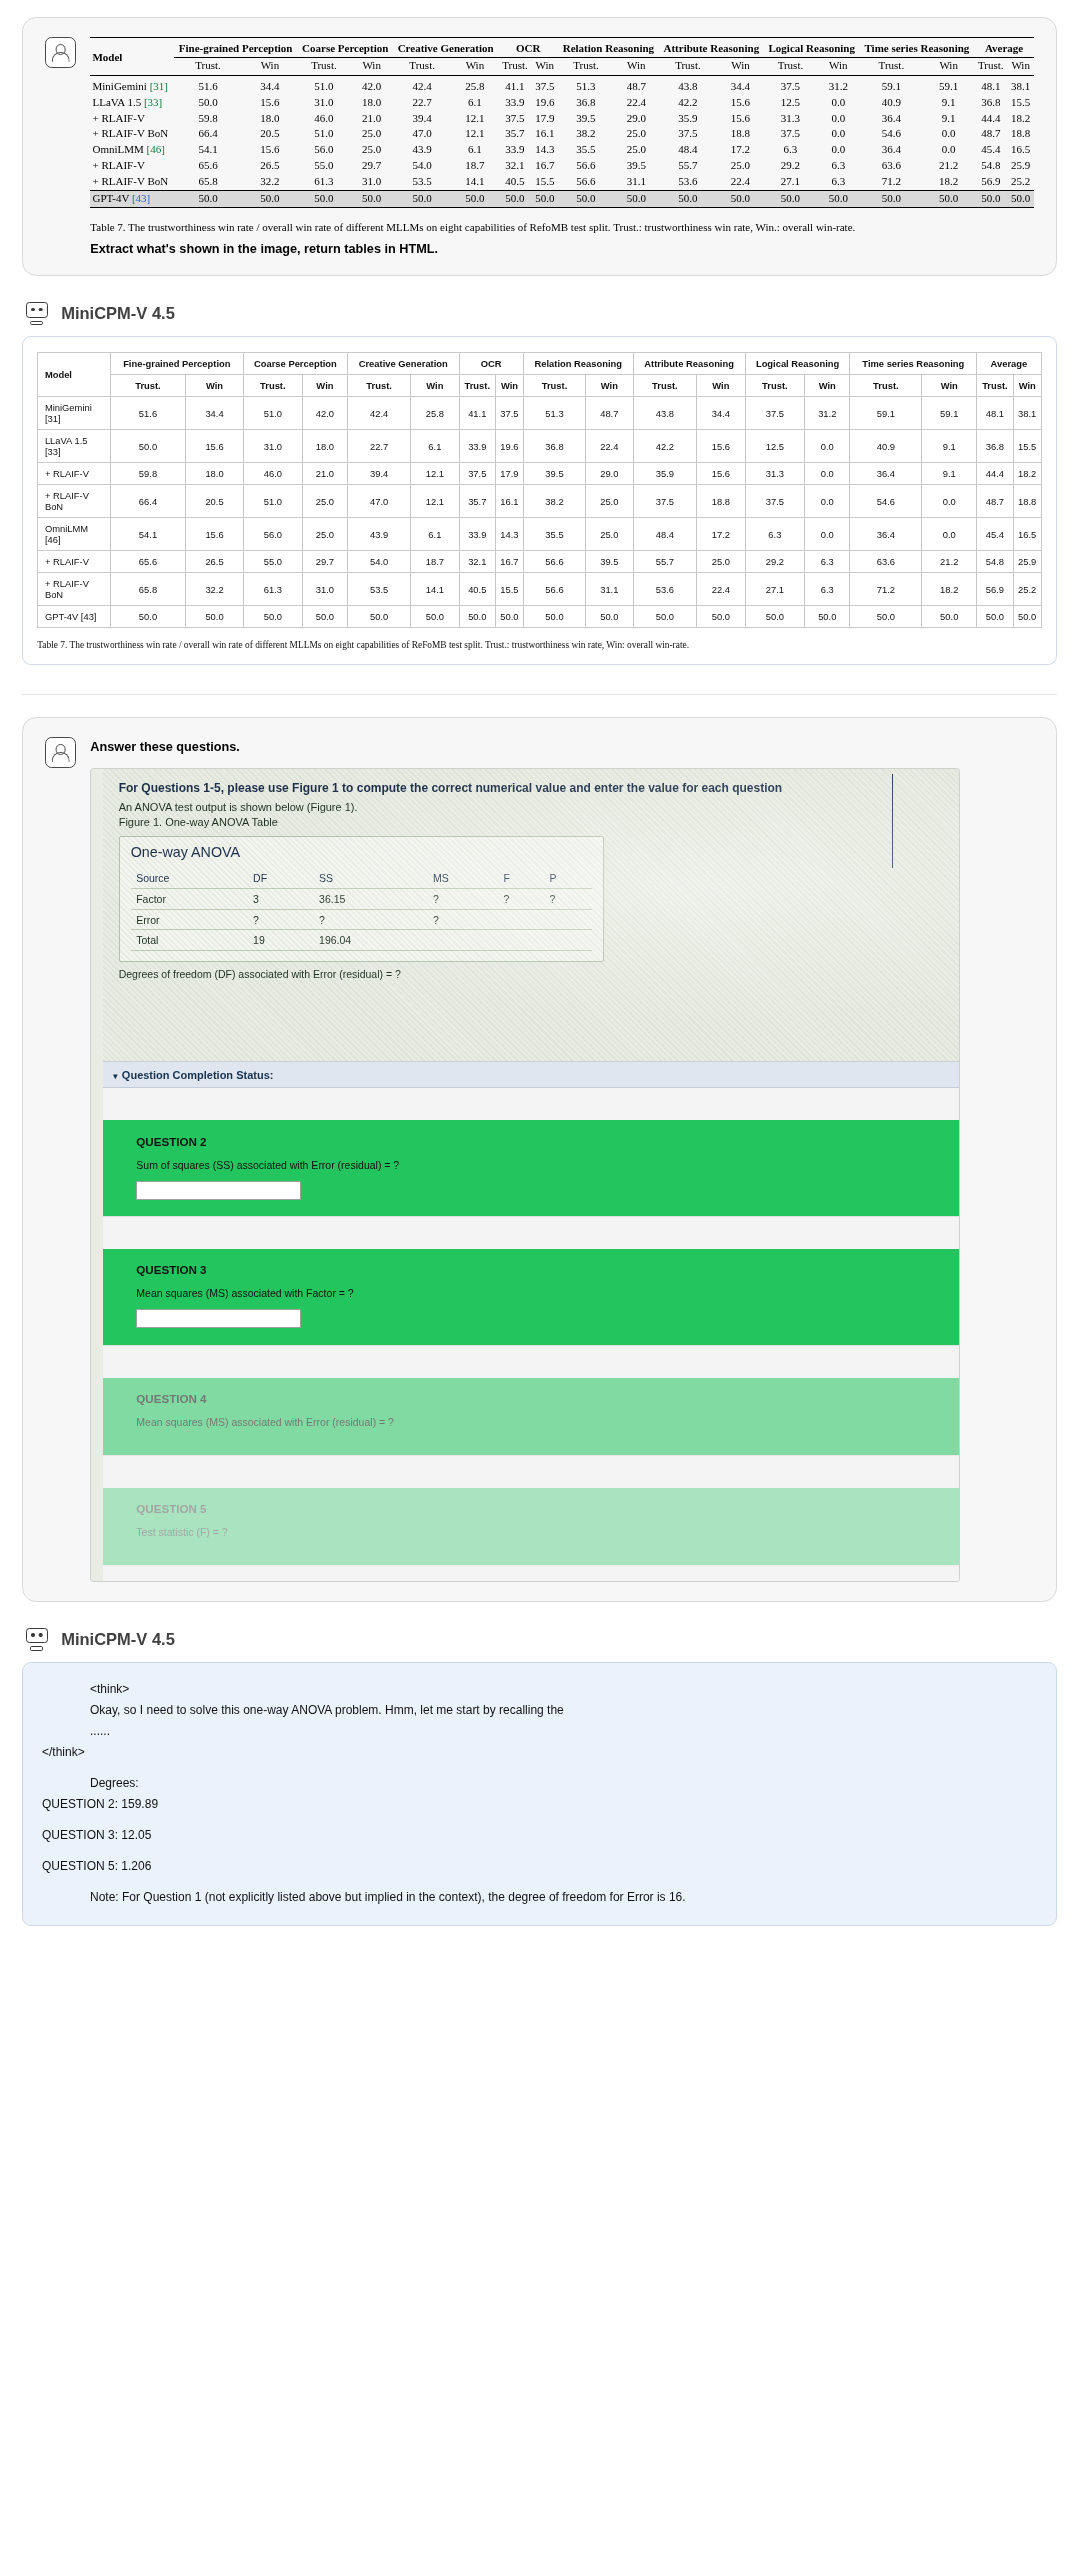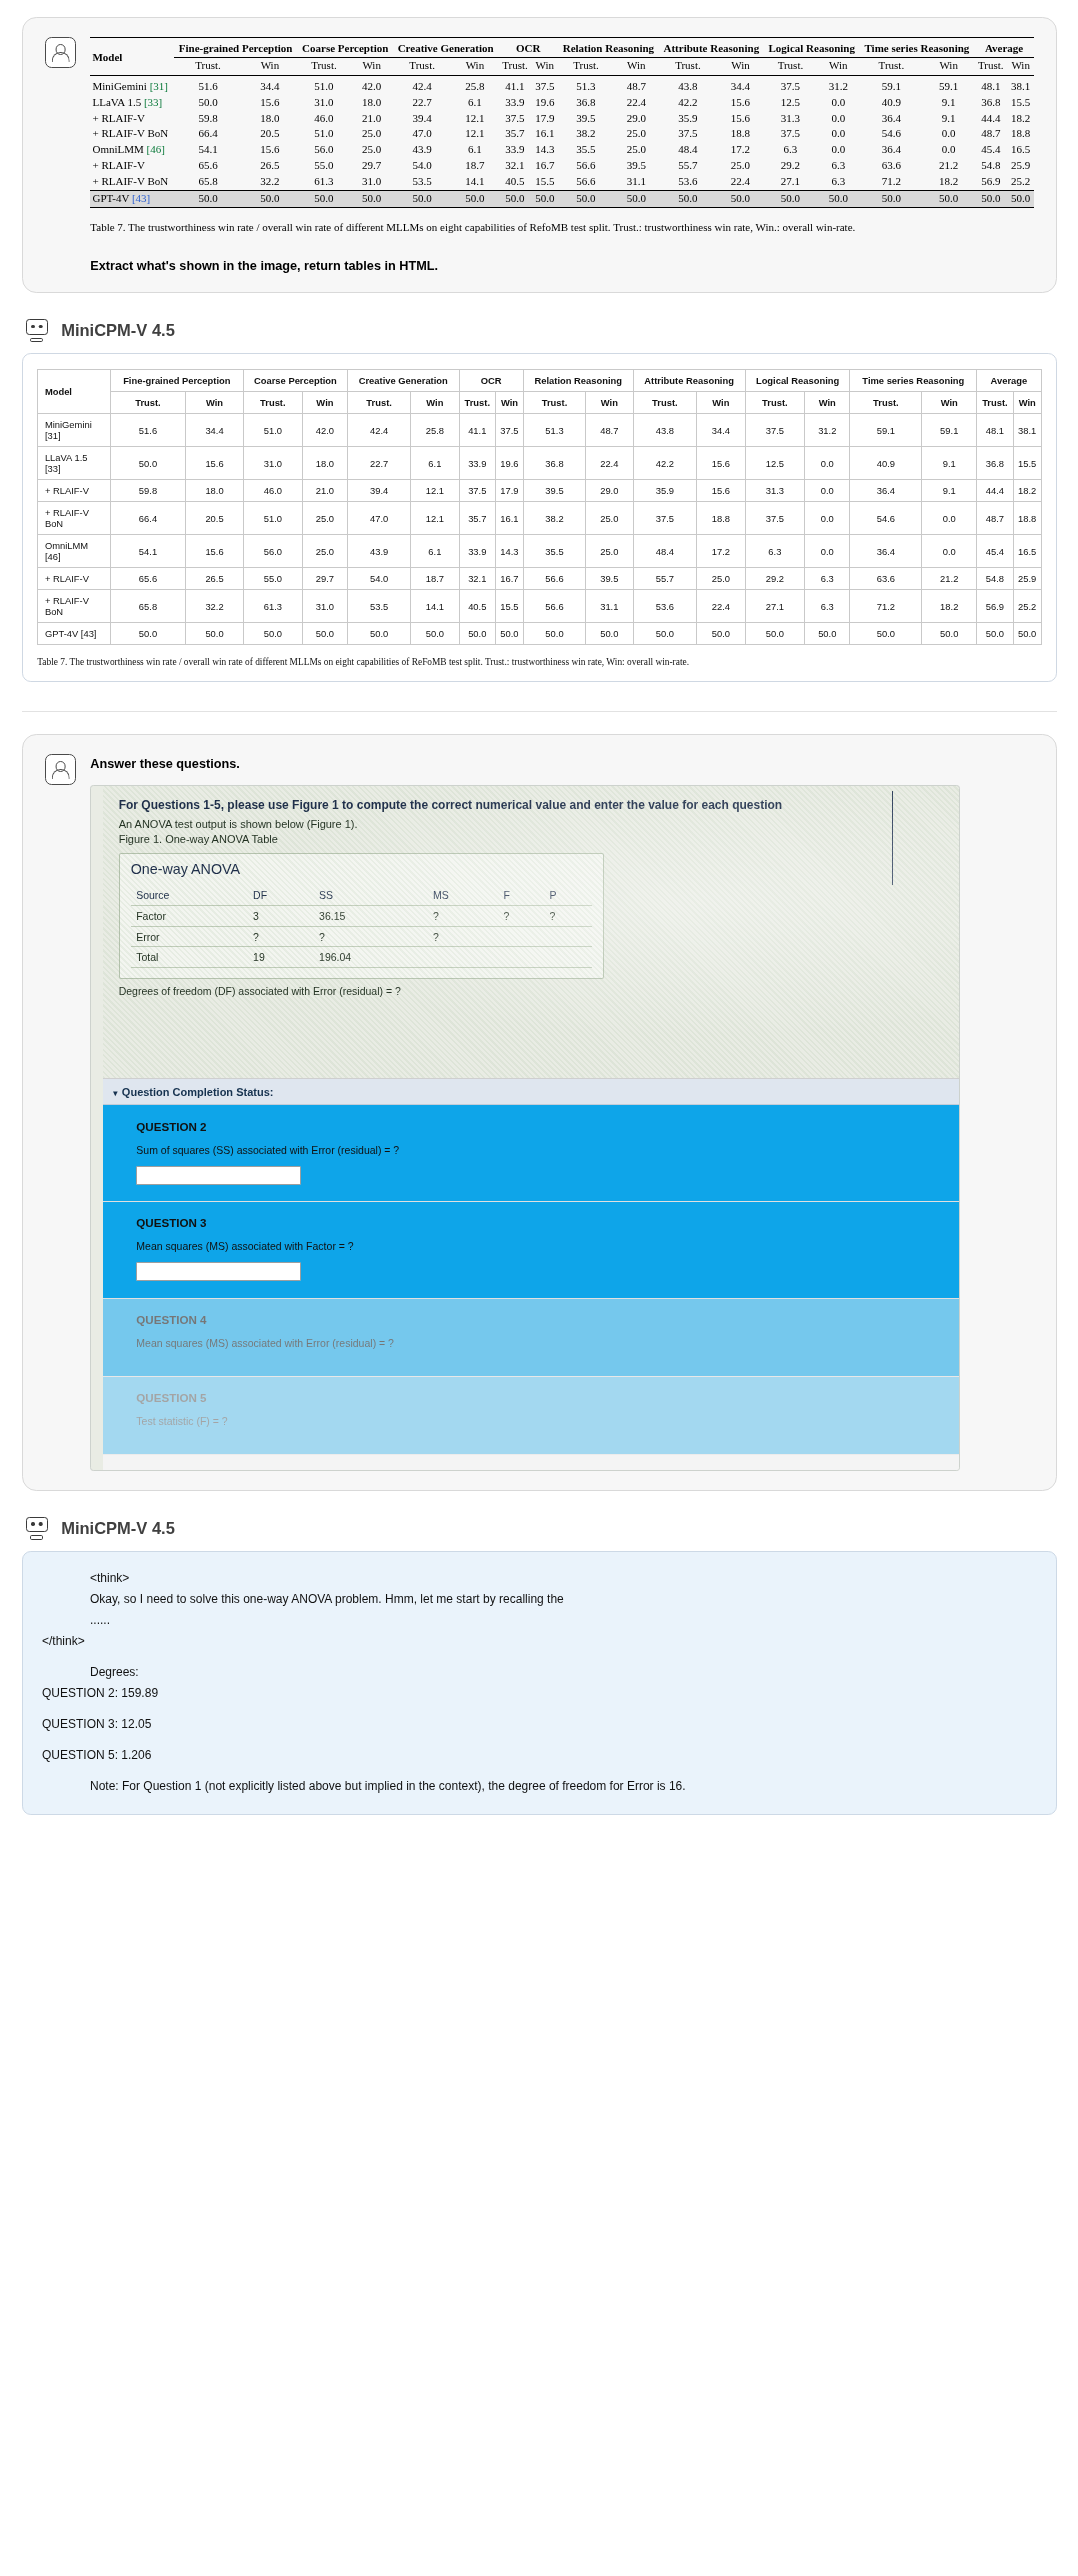--- a/index.html
+++ b/index.html
@@ -84,21 +84,21 @@
   .paper-caption {
     font-family: "Liberation Serif", serif;
     font-size: 11px;
     line-height: 1.45;
     margin-top: 12px;
     text-align: justify;
   }
   .prompt-line {
     font-weight: bold;
     font-size: 12.7px;
-    margin-top: 23px;
+    margin-top: 6px;
     font-family: "Liberation Sans", sans-serif;
   }
 
   
   .model-head {
     display: flex;
     align-items: center;
     gap: 12px;
     margin: 4.4px 0 10px 2.2px;
   }
@@ -236,21 +236,22 @@
     border-bottom: 0.6px solid #c2ccd8;
     padding: 6.6px 10px;
     font-weight: bold;
     font-size: 11px;
     color: #16324f;
   }
   .qcs-bar .caret { font-size: 8.3px; margin-right: 4.4px; }
   .q-block {
     border-bottom: 0.6px solid #e0e0e0;
     padding: 14.3px 33px 16.5px 33px;
-    background: #0ea5e9;
+    background: #22c55e;
+    margin-top: 32px;
   }
   .q-title { font-weight: bold; font-size: 11.6px; margin-bottom: 11px; color: #111; }
   .q-text { font-size: 10.5px; margin-bottom: 10px; color: #111; }
   .q-input {
     width: 165px; height: 19px;
     border: 0.6px solid #9e9e9e;
     background: #ffffff;
     border-radius: 1.1px;
   }
   .q-block.faded { opacity: 0.55; }

